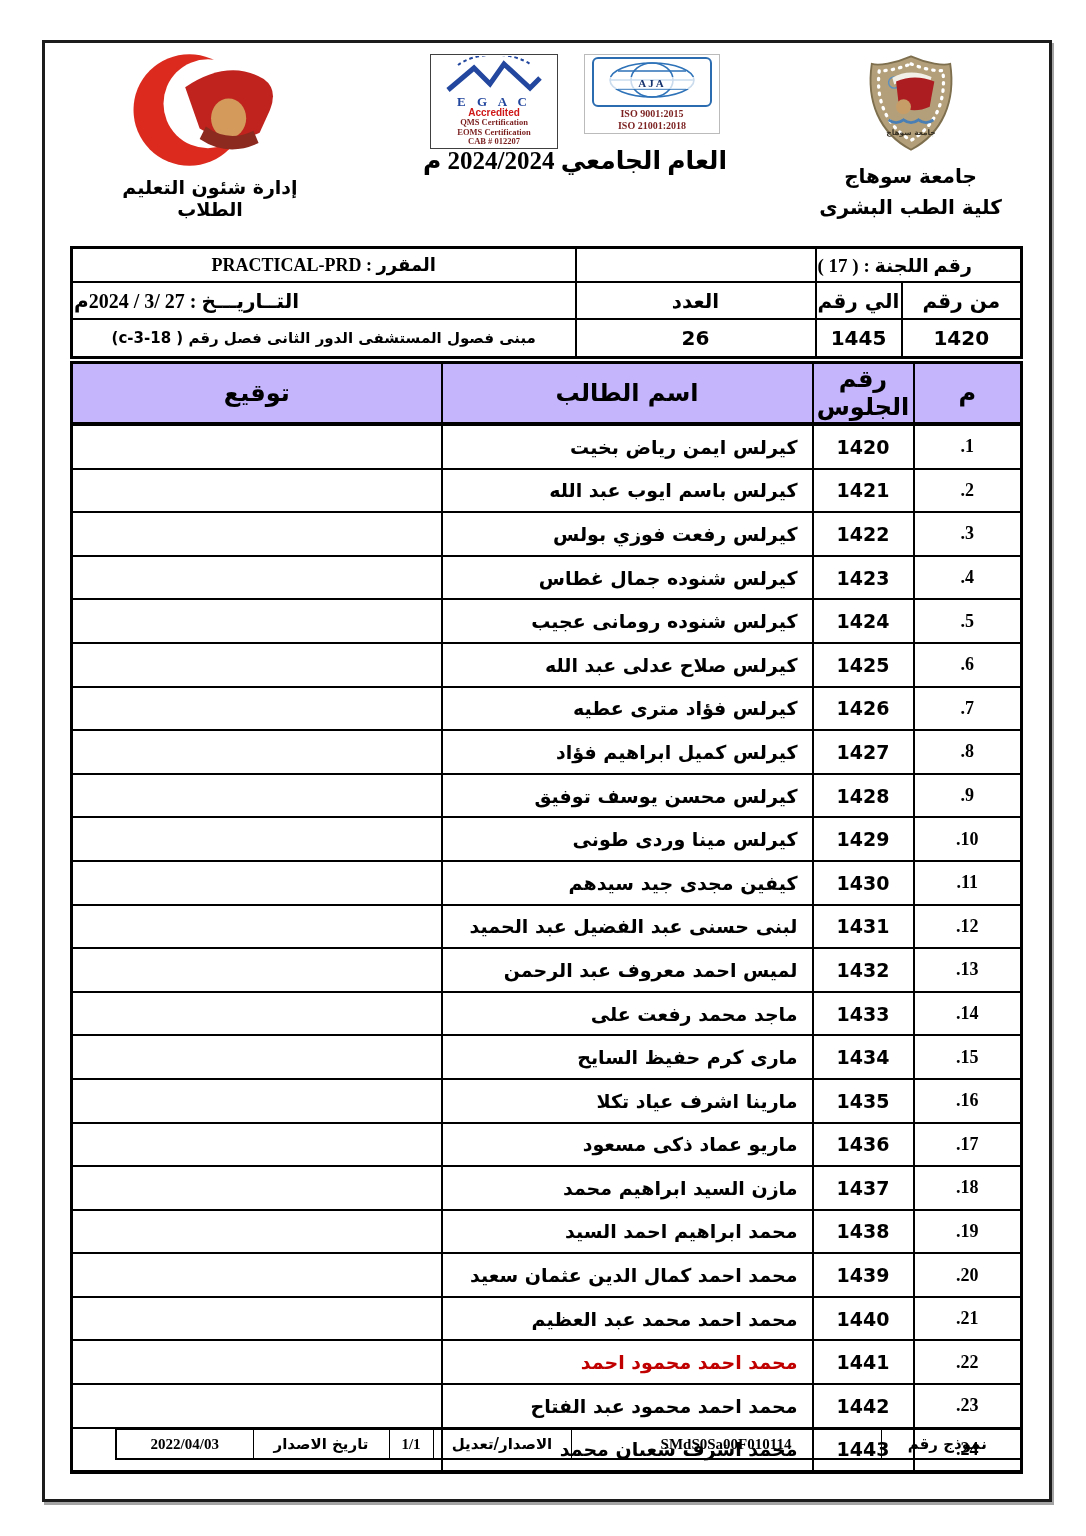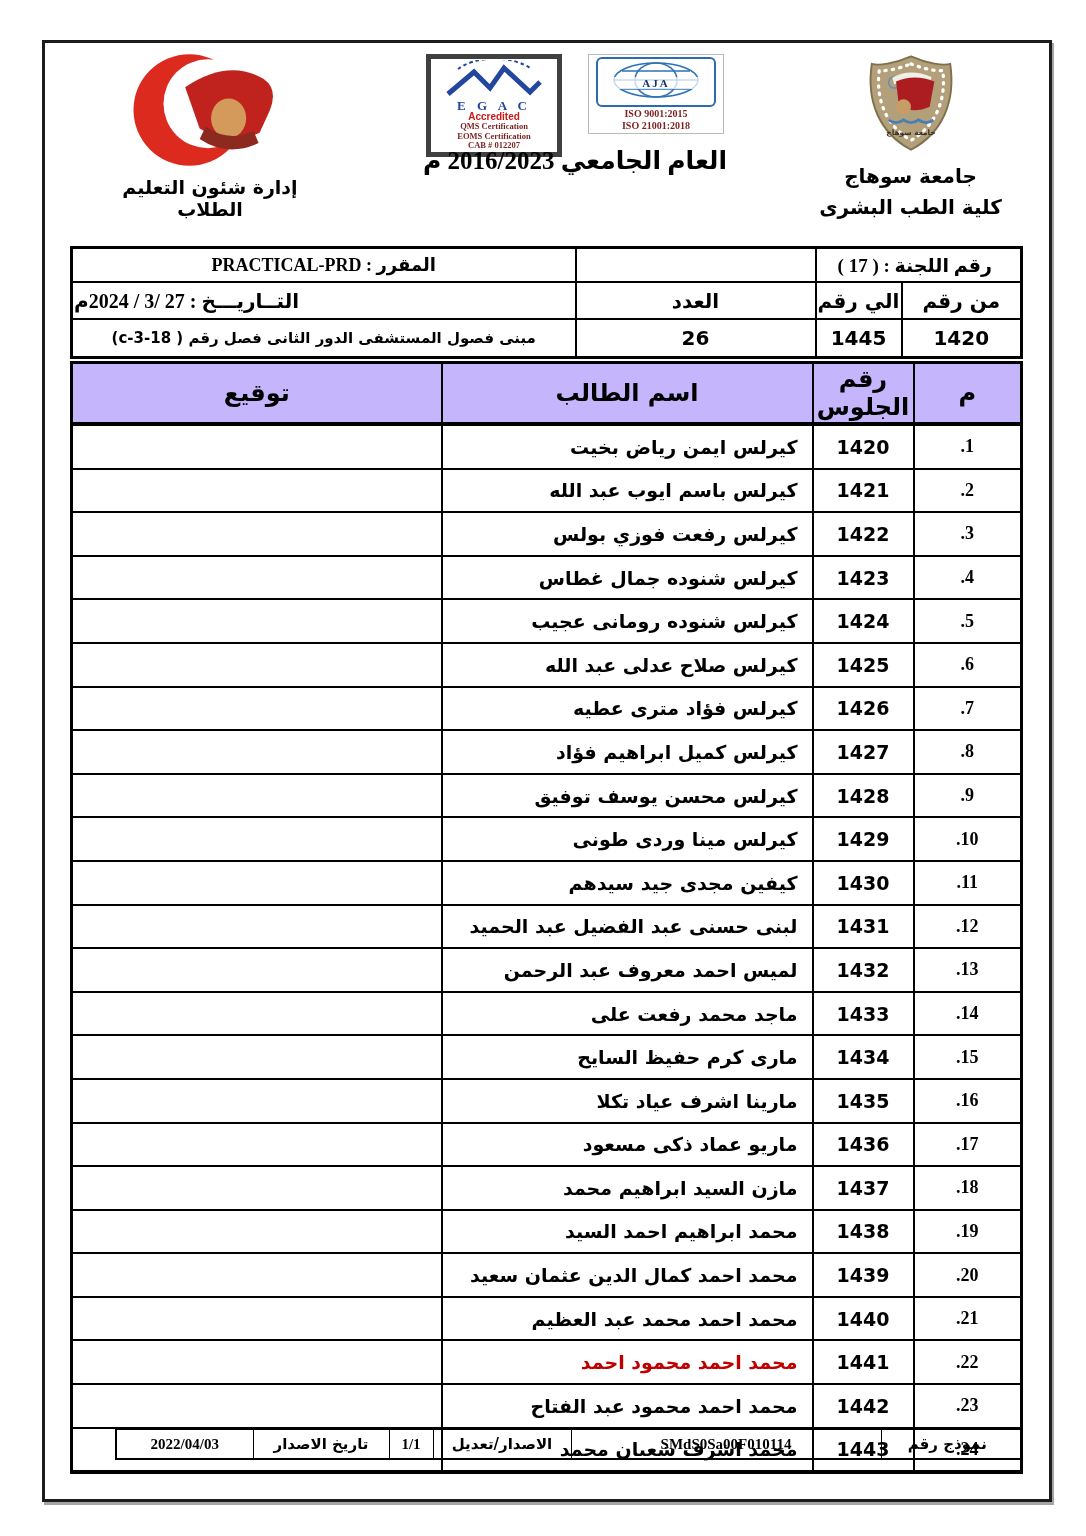--- a/index.html
+++ b/index.html
@@ -5,40 +5,40 @@
   html,body{margin:0;padding:0;background:#fff;}
   body{width:1086px;height:1536px;position:relative;font-family:"DejaVu Sans",sans-serif;color:#000;overflow:hidden;}
   .page-border{position:absolute;left:42px;top:40px;width:1004px;height:1456px;border:3px solid #1c1c1c;box-shadow:2px 3px 0 rgba(90,90,90,.55);}
   
   .uni-block{position:absolute;left:818px;top:52px;width:185px;text-align:center;}
   .uni-text{font-weight:bold;font-size:20px;line-height:29px;margin-top:2px;}
   .dept-block{position:absolute;left:90px;top:50px;width:240px;text-align:center;}
   .dept-text{font-weight:bold;font-size:19px;margin-top:0px;}
   .center-block{position:absolute;left:358px;top:54px;width:434px;text-align:center;}
   .badges{display:flex;justify-content:center;align-items:flex-start;gap:26px;height:86px;}
-  .badge{background:#fff;border:5px solid #404040;padding:1px 3px;}
+  .badge{background:#fff;border:1px solid #404040;padding:1px 3px;}
   .egac{width:120px;}
   .egac-name{color:#23479e;font-weight:bold;font-size:13px;letter-spacing:4px;line-height:11px;font-family:"Liberation Serif","DejaVu Sans",serif;}
   .egac-accredited{color:#cf1717;font-weight:bold;font-size:10px;line-height:11px;font-family:"Liberation Sans","DejaVu Sans",sans-serif;}
   .egac-line{color:#7b1f1f;font-weight:bold;font-size:8.5px;line-height:9.5px;font-family:"Liberation Serif","DejaVu Sans",serif;}
   .aja{width:128px;border:1px solid #bbb;}
   .aja-box{border:2px solid #2b6cb0;border-radius:6px;margin:1px auto 1px;width:116px;height:46px;position:relative;}
   .aja-name{position:absolute;left:0;right:0;bottom:16px;color:#17336e;font-weight:bold;font-size:11px;font-family:"Liberation Serif","DejaVu Sans",serif;letter-spacing:2px;background:rgba(255,255,255,.75);line-height:12px;}
   .iso-line{color:#7b1f1f;font-weight:bold;font-size:10px;line-height:12px;font-family:"Liberation Serif","DejaVu Sans",serif;}
   .titles{margin-top:4px;}
   .title-line{font-weight:bold;font-size:24px;line-height:33px;}
   .title-line.year{font-family:"Liberation Serif","DejaVu Sans",serif;font-size:25px;}
   
   table{border-collapse:collapse;table-layout:fixed;}
   .info-table{position:absolute;left:70px;top:246px;width:950px;border:3px solid #000;}
   .info-table td{border:2px solid #000;font-weight:bold;overflow:hidden;white-space:nowrap;}
   .info-table .r1 td{height:30px;}
   .info-table .r2 td{height:33px;}
   .info-table .r3 td{height:34px;}
-  .cell-committee{text-align:center;padding-right:8px;font-size:19px;font-family:"Liberation Serif","DejaVu Sans",serif;}
+  .cell-committee{text-align:left;padding-right:8px;font-size:19px;font-family:"Liberation Serif","DejaVu Sans",serif;}
   .cell-course{text-align:center;font-size:18px;font-family:"Liberation Serif","DejaVu Sans",serif;}
   .cell-label{text-align:center;font-size:20px;}
   .cell-date{text-align:left;font-size:20px;font-family:"Liberation Serif","DejaVu Sans",serif;}
   .cell-value{text-align:center;font-size:20px;}
   .cell-location{text-align:center;font-size:15px;}
   .student-table{position:absolute;left:70px;top:361px;width:950px;border:3px solid #000;border-bottom-width:4px;}
   .student-table th{background:#c4b5fd;border:2px solid #000;border-bottom:4px solid #000;height:40px;font-size:24px;font-weight:bold;}
   .student-table td{border:2px solid #000;height:39.6px;font-weight:bold;overflow:hidden;white-space:nowrap;}
   .col-index{text-align:center;font-size:18px;font-family:"Liberation Serif","DejaVu Sans",serif;}
   .col-seat{text-align:center;font-size:19px;}
@@ -91,21 +91,21 @@
             <path d="M14,21 h84 M22,12 h68 M22,30 h68"></path>
           </g>
         </svg>
         <div class="aja-name">AJA</div>
       </div>
       <div class="iso-line">ISO 9001:2015</div>
       <div class="iso-line">ISO 21001:2018</div>
     </div>
   </div>
   <div class="titles" dir="rtl">
-    <div class="title-line year">العام الجامعي 2016/2023 م</div>
+    <div class="title-line year">العام الجامعي 2024/2024 م</div>
   </div>
 </div>
 
 <div class="dept-block">
   <svg width="208" height="122" viewBox="0 0 200 118">
     <defs>
       <path id="arcTop" d="M26,62 A55,55 0 0 1 134,28"></path>
       <path id="arcBot" d="M28,74 A56,56 0 0 0 142,86"></path>
     </defs>
     <circle cx="80" cy="58" r="54" fill="#dc2a1e"></circle>

